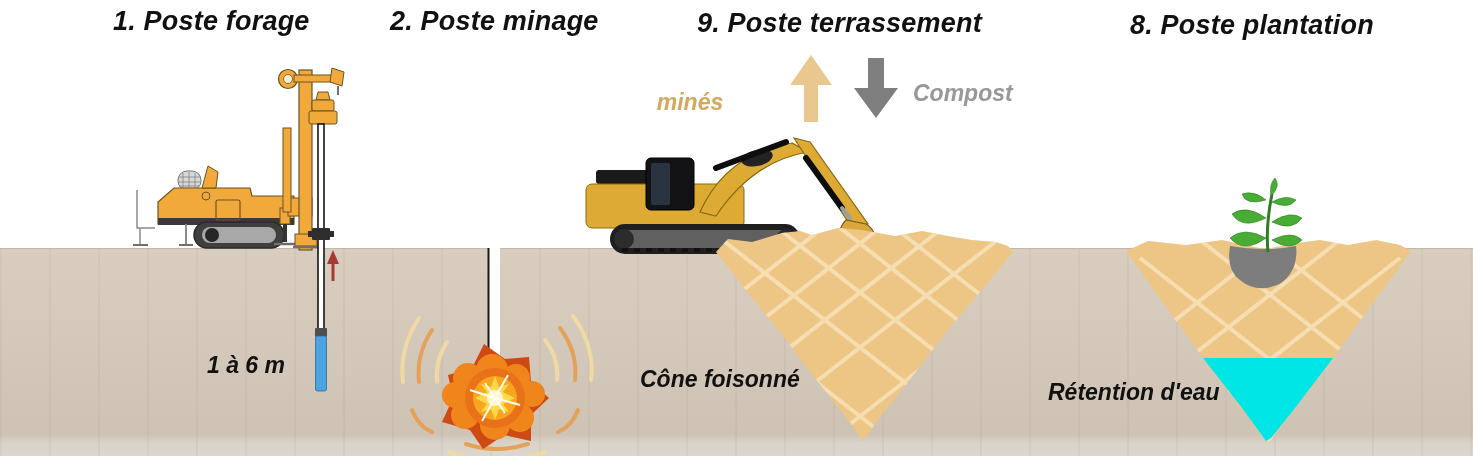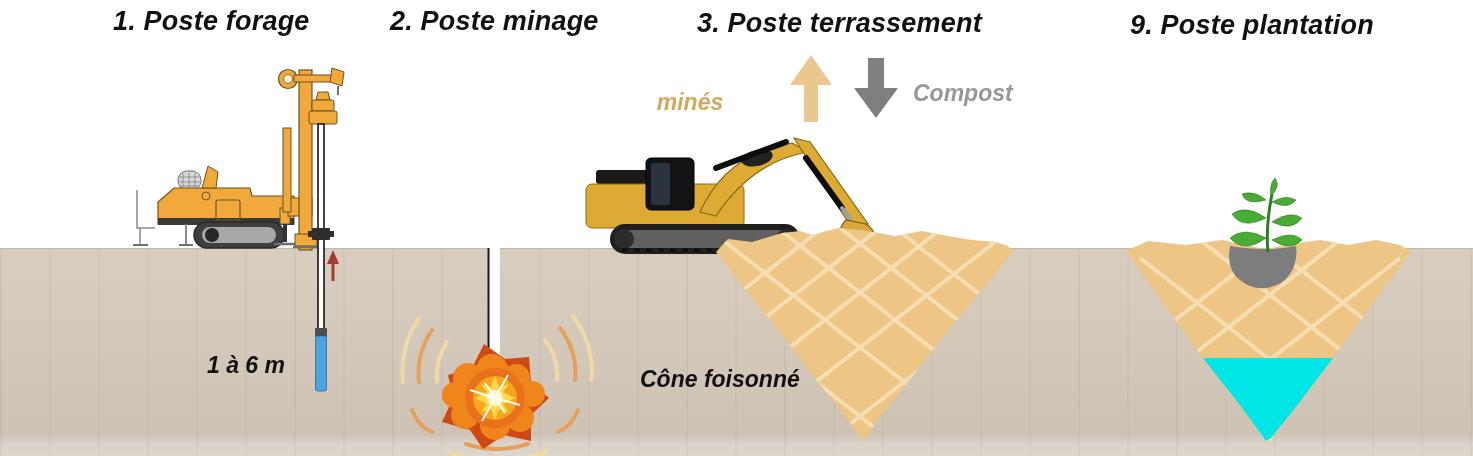--- a/index.html
+++ b/index.html
@@ -233,24 +233,25 @@
           <path d="M1272,222 q18,-12 30,-4 q-10,14 -30,4 z"></path>
           <path d="M1266,238 q-22,-12 -36,0 q14,16 36,0 z"></path>
           <path d="M1272,240 q20,-10 30,0 q-12,12 -30,0 z"></path>
         </g>
       </g>
     </g>
   </svg>
 
   <div class="t title title-1">1. Poste forage</div>
   <div class="t title title-2">2. Poste minage</div>
-  <div class="t title title-3">3. Poste terrassement</div>
-  <div class="t title title-4">9. Poste plantation</div>
+  <div class="t title title-3">9. Poste terrassement</div>
+  <div class="t title title-4">8. Poste plantation</div>
 
   <div class="t lbl depth-label">1 à 6 m</div>
 
   <div class="t debris-label">
     <br>
     <span>minés</span>
   </div>
   <div class="t lbl compost-label">Compost</div>
   <div class="t lbl cone-label">Cône foisonné</div>
+  <div class="t lbl water-label">Rétention d'eau</div>
 </div>
 
 </body></html>

